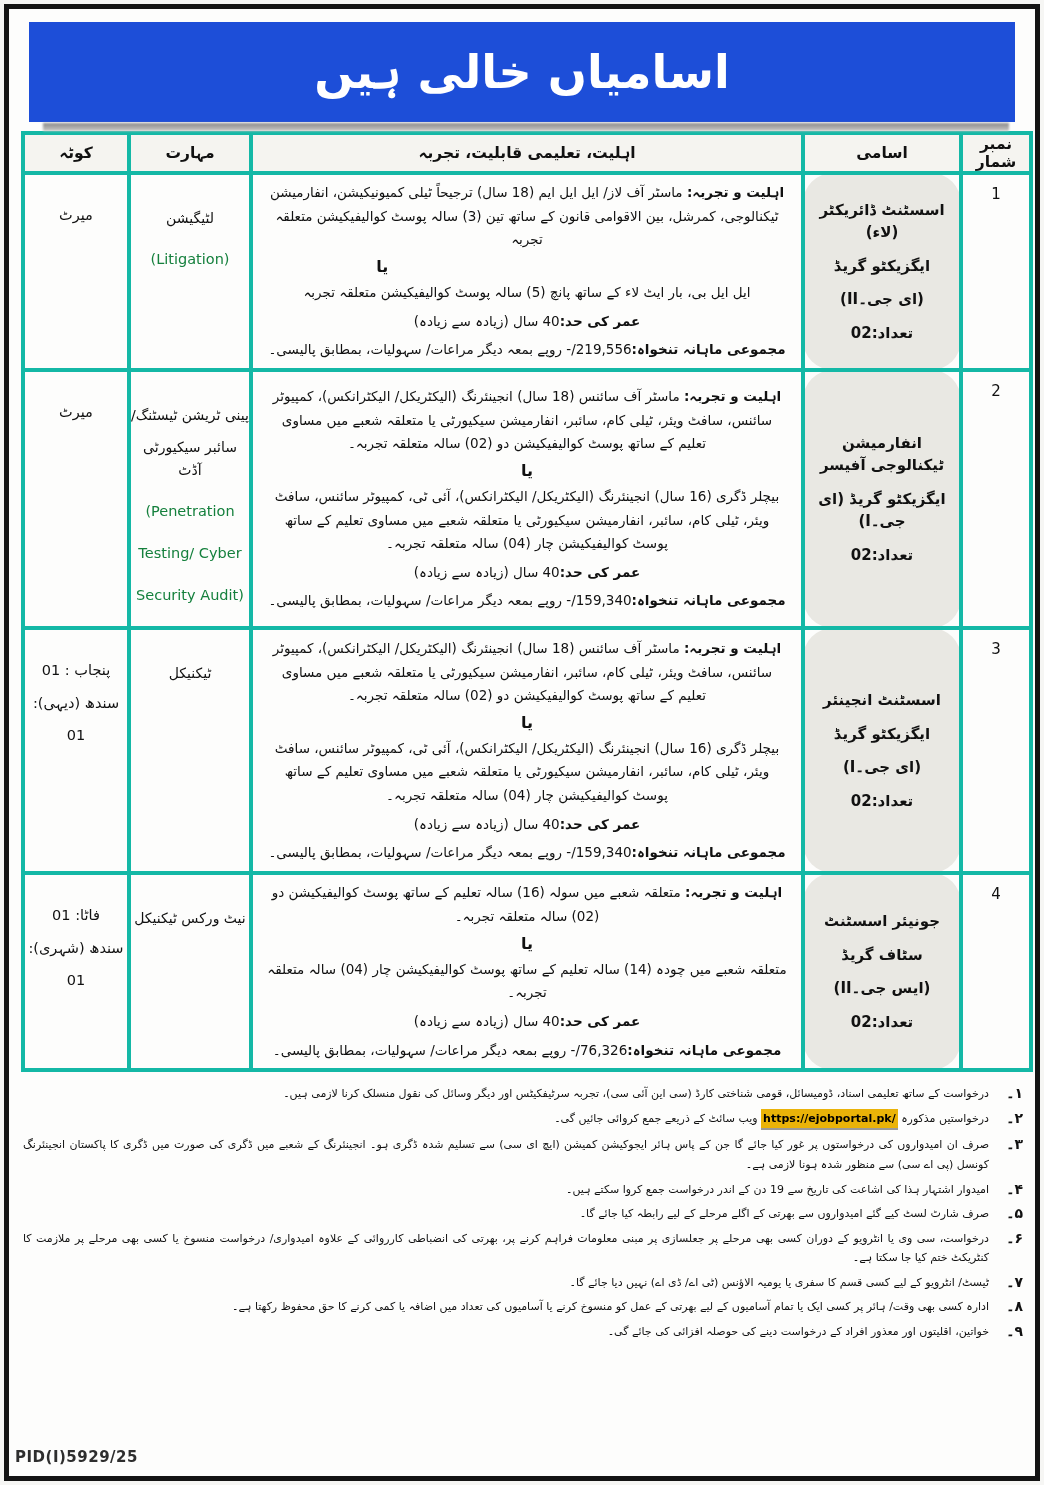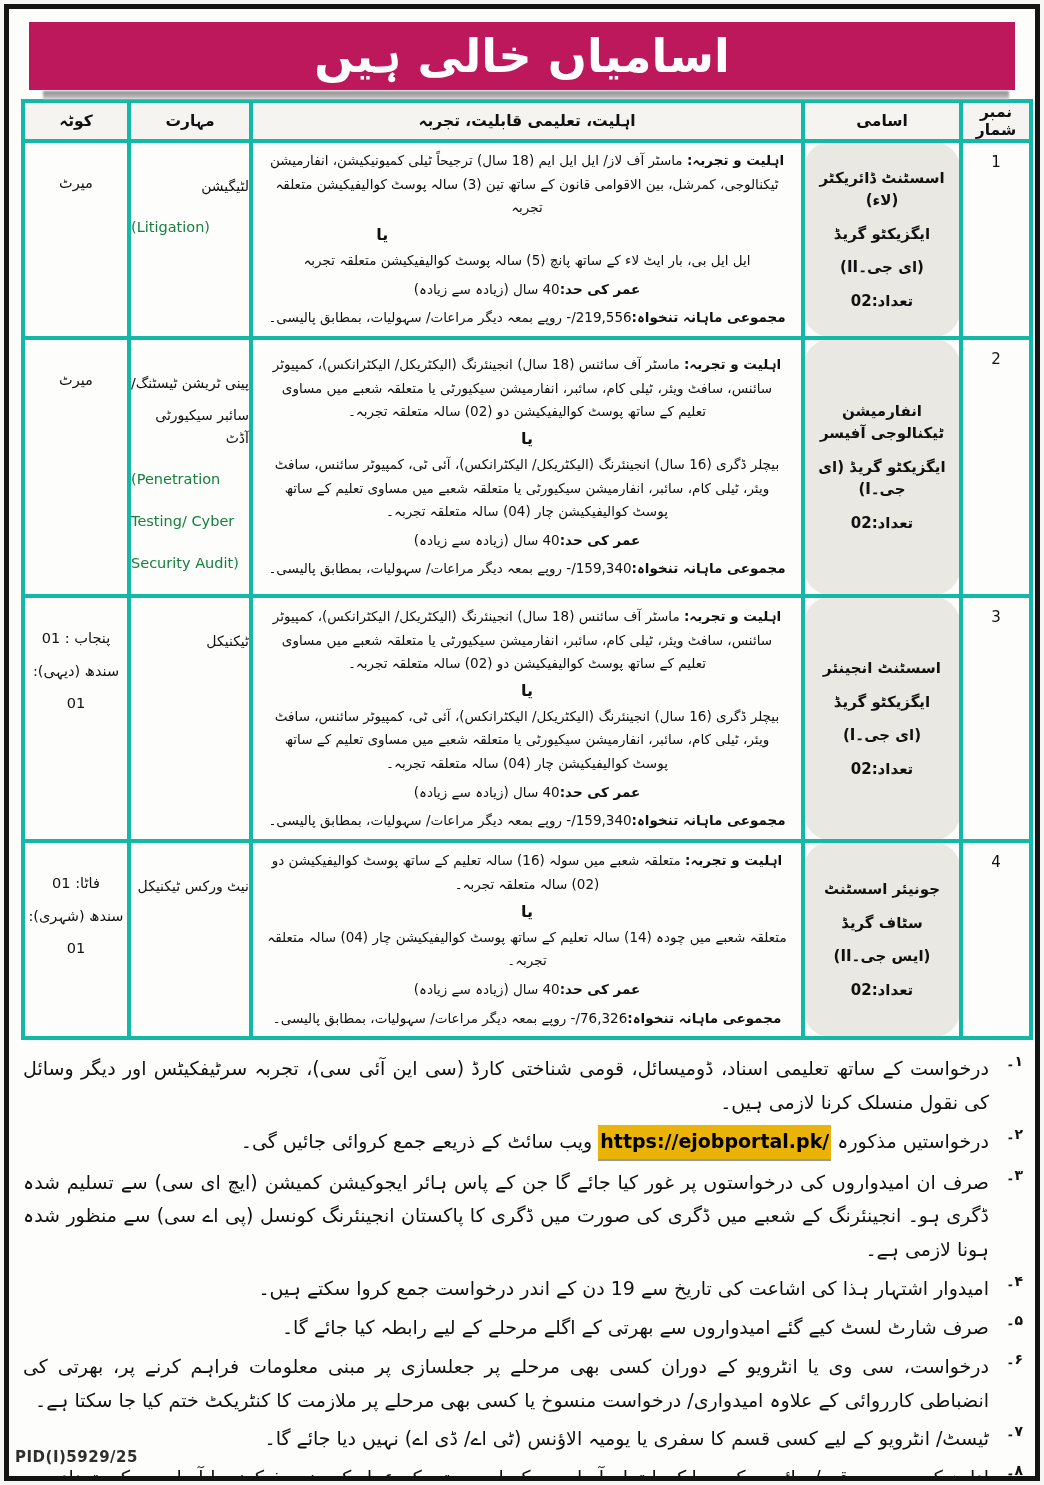--- a/index.html
+++ b/index.html
@@ -10,22 +10,22 @@
     color:#111;
   }
   .sheet {
     position:absolute; inset:4px;
     background:#fdfdfc;
     border:5px solid #141414;
     overflow:hidden;
   }
   
   .banner {
-    margin:13px 20px 0 20px; height:68px;
-    background:#be185d;
+    margin:13px 20px 0 20px; height:100px;
+    background:#1d4ed8;
     display:flex; align-items:center; justify-content:center;
   }
   .banner-title {
     color:#ffffff; font-weight:bold; font-size:46px; letter-spacing:1px;
     direction:rtl; white-space:nowrap;
   }
   .banner-shadow {
     height:8px; margin:1px 26px 0 34px;
     background:linear-gradient(to bottom,#8a8a8a,#c9c9c7);
     filter:blur(1.2px);
@@ -51,31 +51,31 @@
   td.pos {
     background:#e9e8e3; text-align:center; vertical-align:middle;
     font-size:15px; font-weight:600; padding:6px 4px;border-radius:30px;
   }
   .pos-line { margin:11px 0; line-height:1.5; }
   td.elig { vertical-align:middle; text-align:center; font-size:13.5px; padding:1px 14px; }
   .elig-line { margin:5px 0; line-height:1.75; }
   .lbl { font-weight:bold; }
   .or-line { font-weight:bold; font-size:16px; margin:4px 0; text-align:center; }
   .or-offset { text-align:left; padding-left:21%; }
-  td.skill { vertical-align:top; font-size:14px; padding-top:22px; }
+  td.skill { vertical-align:top; text-align:center; font-size:14px; padding-top:22px; }
   .skill-line { margin:10px 0; line-height:1.6; }
   .skill-line.en { direction:ltr; font-size:14.5px; color:#15803d; margin:19px 0; }
   .gap-top { margin-top:42px; }
   td.quota { vertical-align:top; text-align:center; font-size:14.5px; padding-top:20px; }
   .quota-line { margin:9px 0; line-height:1.6; }
   
   .notes { direction:rtl; padding:12px 12px 0 14px; }
   .note { display:flex; margin-bottom:5px; }
   .note-num { flex:0 0 34px; font-size:14px; font-weight:bold; padding-top:1px; }
-  .note-text { flex:1; font-size:19px; line-height:1.78; text-align:justify; }
+  .note-text { flex:1; font-size:11px; line-height:1.78; text-align:justify; }
   .url {
     direction:ltr; unicode-bidi:embed; display:inline-block;
     font-weight:bold; color:#000; text-decoration:none;
     background:#eab308; padding:0 2px; border-bottom:2px solid #9a9a98;
   }
   
   .pid {
     position:absolute; left:6px; bottom:10px;
     font-size:15px; font-weight:bold; color:#2e2e2e; letter-spacing:0.5px;
     direction:ltr;

